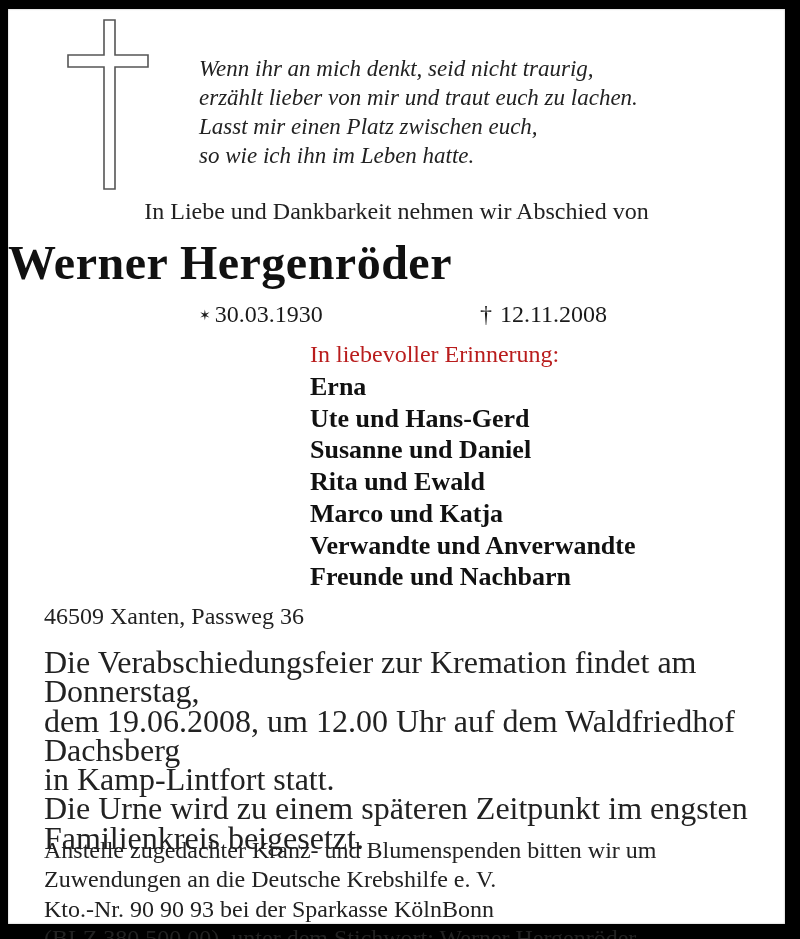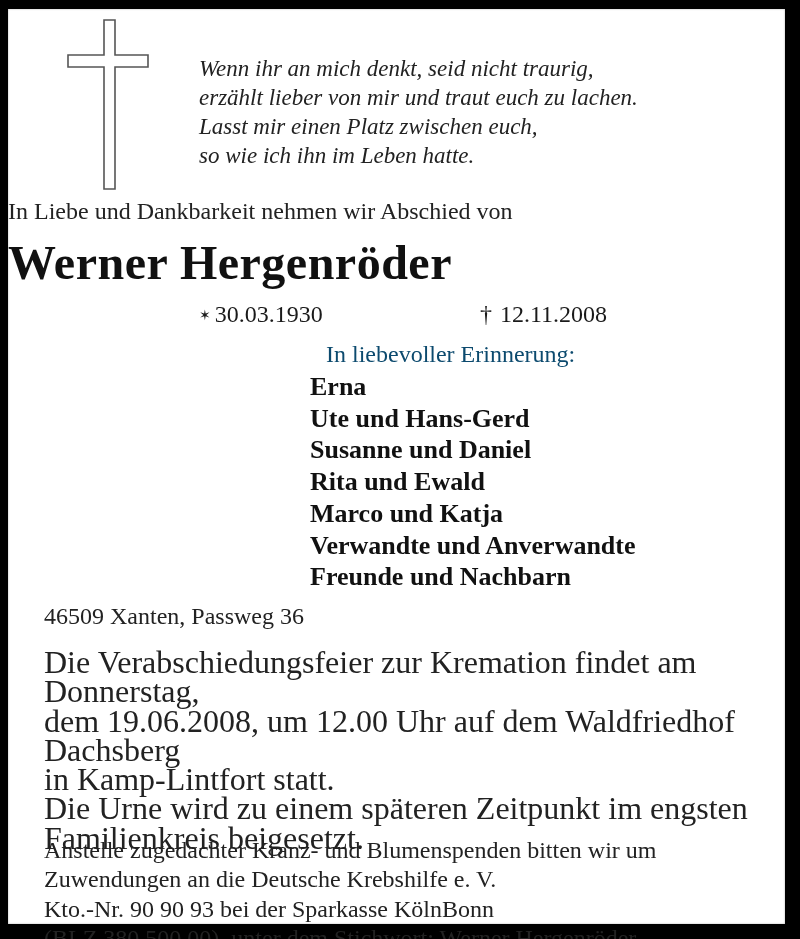--- a/index.html
+++ b/index.html
@@ -26,20 +26,21 @@
     left: 191px; top: 37px;
     font-style: italic;
     font-weight: 500;
     font-size: 23px;
     line-height: 29px;
     color: #222;
     margin-top: 8px;
   }
   .intro {
     left: 0; top: 189px; width: 777px;
+    text-align: center;
     font-size: 24px;
     color: #222;
   }
   .deceased-name {
     left: 0; top: 226px; width: 777px;
     text-align: left;
     font-size: 48px;
     font-weight: bold;
     letter-spacing: 0.5px;
     color: #111;
@@ -48,21 +49,21 @@
   .birth { position: absolute; left: 175px; top: 0; margin-left: 16px; }
   .death { position: absolute; left: 472px; top: 0; }
   .star-glyph {
     font-family: "DejaVu Sans", sans-serif;
     font-size: 14px;
     vertical-align: 2px;
     letter-spacing: 4px;
   }
   .dagger-glyph { font-size: 24px; letter-spacing: 2px; }
 
-  .memory-heading { left: 318px; top: 332px; font-size: 24px; color: #0c4a6e; }
+  .memory-heading { left: 302px; top: 332px; font-size: 24px; color: #b91c1c; }
   .mourners {
     left: 302px; top: 362px;
     font-size: 26px;
     font-weight: bold;
     line-height: 31.7px;
     color: #111;
   }
   .address { left: 36px; top: 594px; font-size: 24px; color: #222; }
   .funeral-paragraph {
     left: 36px; top: 639px;

